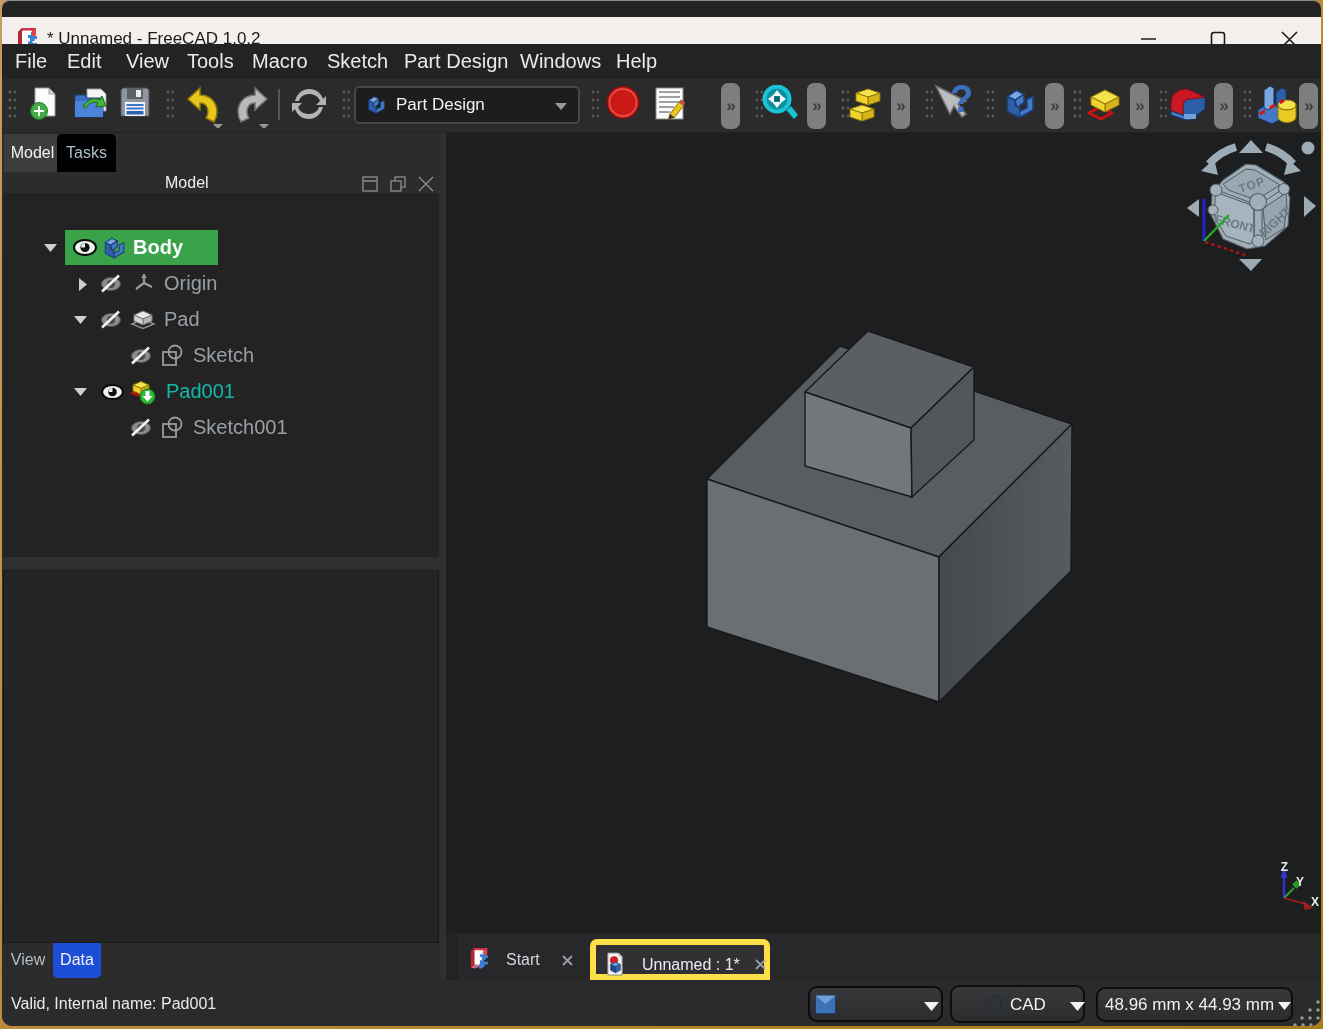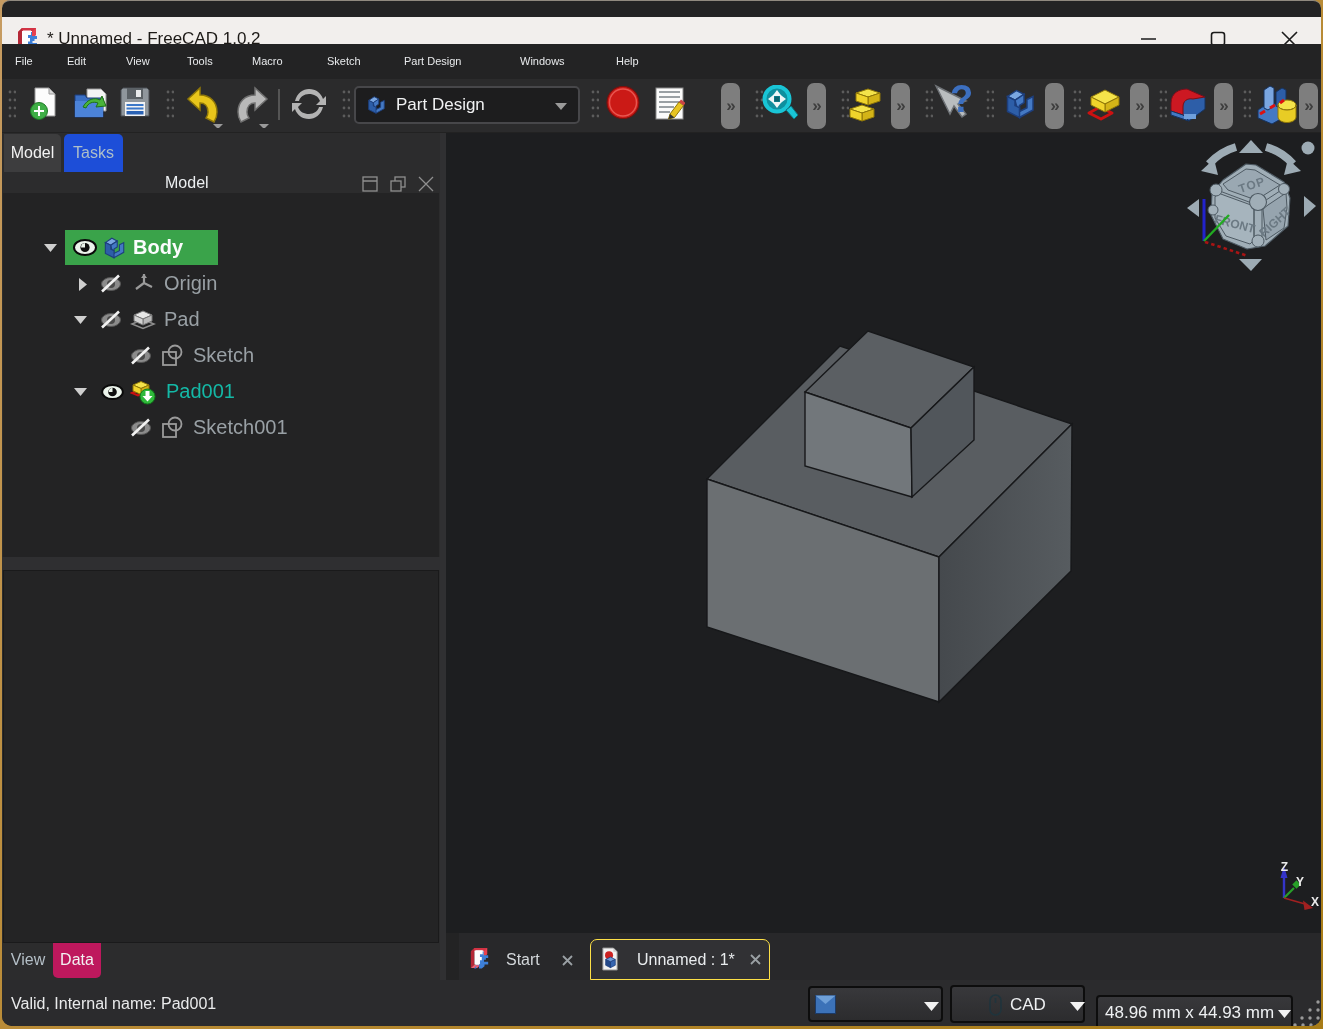--- a/index.html
+++ b/index.html
@@ -2,42 +2,42 @@
 <html><head><meta charset="utf-8"><style>
 *{margin:0;padding:0;box-sizing:border-box}
 html,body{width:1323px;height:1029px;overflow:hidden}
 body{font-family:"Liberation Sans",sans-serif;background:linear-gradient(140deg,#c79c62 0%,#bb8d3a 45%,#a87c16 100%)}
 .abs{position:absolute}
 #win{position:absolute;left:2px;top:0;right:2px;bottom:3px;border-radius:8px 8px 10px 10px;overflow:hidden;background:#232324;border-top:1px solid #90897f}
 #titlebar{position:absolute;left:0;top:16px;width:100%;height:43px;background:#f2efed}
 #titlebar .txt{position:absolute;left:45px;top:0;line-height:43px;font-size:17px;color:#1d1a17}
 .wbtn{position:absolute;top:0;height:43px;width:46px}
 #menubar{position:absolute;left:0;top:43px;width:100%;height:35px;background:#232324}
-.mi{position:absolute;top:0;line-height:35px;font-size:11px;color:#e8eaec}
+.mi{position:absolute;top:0;line-height:35px;font-size:20px;color:#e8eaec}
 #toolbar{position:absolute;left:0;top:78px;width:100%;height:54px;background:#2b2b2c;border-bottom:1px solid #222}
 .dots{position:absolute;top:10px;width:8px;height:30px}
 .chev{position:absolute;top:4px;width:19px;height:46px;background:#7e7e7e;border-radius:7px;color:#3e3e3e;font-size:17px;font-weight:bold;text-align:center;line-height:45px;letter-spacing:-1px}
 .tico{position:absolute;top:8px}
 .vsep{position:absolute;top:10px;width:2px;height:31px;background:#555}
 #dock{position:absolute;left:0;top:132px;width:438px;height:847px;background:#2c2c2d}
 #dtabs{position:absolute;left:0;top:0;width:100%;height:39px;background:#2c2c2d}
 .dtab{position:absolute;top:1px;height:38px;font-size:16px;text-align:center}
 #dhead{position:absolute;left:0;top:39px;width:100%;height:25px;background:#2c2c2d;color:#eceff1;font-size:16px;text-align:center;line-height:22px}
 #tree{position:absolute;left:1px;top:60px;width:436px;height:364px;background:#232324}
 .trow{position:absolute;left:0;width:100%;height:35px}
 .tlabel{position:absolute;top:0;line-height:35px;font-size:20px}
 #hsplit{position:absolute;left:0;top:424px;width:100%;height:13px;background:#2f2f31}
 #prop{position:absolute;left:1px;top:437px;width:436px;height:373px;background:#242425;border:1px solid #1a1a1b}
 .vdtab{position:absolute;top:810px;height:35px;font-size:16px;text-align:center;line-height:33px}
 #vsplit{position:absolute;left:438px;top:132px;width:6px;height:847px;background:#303032}
 #viewport{position:absolute;left:444px;top:132px;width:877px;height:800px;background:#1d1e20}
 #mditabs{position:absolute;left:457px;top:932px;right:0;height:47px;background:#28282a}
 #statusbar{position:absolute;left:0;top:979px;width:100%;height:47px;background:#2b2b2d}
 #statusbar .msg{position:absolute;left:9px;top:0;line-height:47px;font-size:16px;color:#e9eaeb}
-.sdd{position:absolute;background:linear-gradient(#38383b,#2c2c2e);border:2px solid #0d0d0d;border-radius:4px}
+.sdd{position:absolute;background:linear-gradient(#38383b,#2c2c2e);border:2px solid #0d0d0d;border-radius:9px}
 </style></head><body>
 <div id="win">
   <div id="titlebar">
     <svg class="abs" style="left:14px;top:10px" width="23" height="24" viewBox="0 0 23 24">
       <path d="M2 5 L6 1 L20 1 L20 8 L16 12 L16 5 Z" fill="#e8414f"></path>
       <path d="M2 5 L6 1 L6 19 L2 23 Z" fill="#b42836"></path>
       <path d="M2 23 L6 19 L13 19 L9 23 Z" fill="#f06070"></path>
       <path d="M6 1 L20 1 L16 5 L6 5 Z" fill="#d23344"></path>
       <rect x="6" y="4" width="10" height="15" fill="#fff"></rect>
       <path d="M16 5 L16 9 L21 9 L21 12 L18.5 12 L18.5 14 L16.5 14 L16.5 16 L21 16 L21 19 L17 19 L17 21 L14 23.5 L11 23.5 L11 20 L8 20 L8 23.5 L5.5 23.5 L9 19 L12 19 L12 14 L9 14 L9 11 L12 11 L12 5 Z" fill="#3d7fd8"></path>
@@ -318,21 +318,21 @@
           <line x1="4" y1="30" x2="9" y2="27"></line>
           <line x1="14" y1="24" x2="19" y2="21"></line>
           <line x1="24" y1="19" x2="28" y2="16"></line>
         </g>
     </svg>
     <div class="chev" style="left:1297px">»</div>
   </div>
   <div id="dock">
     <div id="dtabs">
       <div class="dtab" style="left:2px;width:57px;background:#3d3d3e;border-radius:0 5px 0 0;color:#f2f2f2;line-height:38px">Model</div>
-      <div class="dtab" style="left:62px;width:59px;background:#1d4ed8;border-radius:5px 5px 0 0;color:#aebfc9;line-height:38px">Tasks</div>
+      <div class="dtab" style="left:55px;width:59px;background:#000000;border-radius:5px 5px 0 0;color:#aebfc9;line-height:38px">Tasks</div>
     </div>
     <div id="dhead">
         <span style="position:absolute;left:163px;top:0;line-height:22px">Model</span>
       <svg class="abs" style="left:360px;top:4px" width="76" height="16" viewBox="0 0 76 16">
         <g fill="none" stroke="#8f8f8f" stroke-width="1.3">
           <rect x="1" y="1" width="14" height="14"></rect>
             <line x1="1" y1="5" x2="15" y2="5"></line>
           <rect x="33" y="1" width="10" height="10"></rect>
             <rect x="29" y="5" width="10" height="10" fill="#2c2c2d"></rect>
           <path d="M57 1 L71 15 M71 1 L57 15"></path>
@@ -432,21 +432,21 @@
         <svg class="abs" style="left:158px;top:6px" width="23" height="23" viewBox="0 0 23 23">
           <rect x="2" y="8" width="13" height="13" fill="none" stroke="#9b9b9b" stroke-width="1.8"></rect>
           <circle cx="14" cy="8" r="6.5" fill="none" stroke="#9b9b9b" stroke-width="1.8"></circle>
         </svg>
         <span class="tlabel" style="left:190px;color:#99a0a5">Sketch001</span>
       </div>
     </div>
     <div id="hsplit"></div>
     <div id="prop"></div>
     <div class="vdtab" style="left:2px;width:48px;background:#2c2c2d;color:#b4bfc7">View</div>
-    <div class="vdtab" style="left:51px;width:48px;background:#be185d;border-radius:0 0 5px 5px;color:#f2f2f2">Data</div>
+    <div class="vdtab" style="left:51px;width:48px;background:#1d4ed8;border-radius:0 0 5px 5px;color:#f2f2f2">Data</div>
   </div>
   <div id="vsplit"></div>
   <div id="viewport">
     <svg width="877" height="800" viewBox="0 0 877 800">
       <defs>
         <linearGradient id="rgrad" x1="0" y1="0" x2="1" y2="0">
           <stop offset="0" stop-color="#45494d"></stop>
             <stop offset="1" stop-color="#575c60"></stop>
         </linearGradient>
       </defs>
@@ -513,21 +513,21 @@
         <path d="M6 1 L20 1 L16 5 L6 5 Z" fill="#d23344"></path>
         <rect x="6" y="4" width="10" height="15" fill="#fff"></rect>
         <path d="M16 5 L16 9 L21 9 L21 12 L18.5 12 L18.5 14 L16.5 14 L16.5 16 L21 16 L21 19 L17 19 L17 21 L14 23.5 L11 23.5 L11 20 L8 20 L8 23.5 L5.5 23.5 L9 19 L12 19 L12 14 L9 14 L9 11 L12 11 L12 5 Z" fill="#3d7fd8"></path>
         <path d="M7 3.5 L15 3.5 L15 8 L11 8 L11 11 L14 11 L14 14.5 L11 14.5 L11 19.5 L7 19.5 Z" fill="#fdfdfd"></path>
       </svg>
       <span class="abs" style="left:47px;top:0;line-height:40px;font-size:16px;color:#d3d7da">Start</span>
       <svg class="abs" style="left:102px;top:14px" width="13" height="13">
           <path d="M2 2 L11 11 M11 2 L2 11" stroke="#9aa0a4" stroke-width="1.8"></path>
         </svg>
     </div>
-    <div class="abs" style="left:131px;top:6px;width:180px;height:41px;background:#313134;border:1px solid #fde047;border-radius:7px 7px 0 0">
+    <div class="abs" style="left:131px;top:6px;width:180px;height:41px;background:#313134;border:6px solid #fde047;border-radius:7px 7px 0 0">
       <svg class="abs" style="left:10px;top:7px" width="18" height="24" viewBox="0 0 17 25">
         <path d="M1 1 L12 1 L16 5 L16 24 L1 24 Z" fill="#f2f2f2" stroke="#888"></path>
         <path d="M12 1 L12 5 L16 5 Z" fill="#ccc"></path>
         <circle cx="7.5" cy="8.5" r="4.2" fill="#cc2222"></circle>
         <path d="M4 13 L9 10.5 L14 13 L9 15.5 Z" fill="#6f9cd8" stroke="#1d3f7e" stroke-width="0.8"></path>
         <path d="M9 15.5 L14 13 L14 19 L9 21.5 Z" fill="#3565b0" stroke="#1d3f7e" stroke-width="0.8"></path>
         <path d="M4 13 L9 15.5 L9 21.5 L4 19 Z" fill="#24498a" stroke="#1d3f7e" stroke-width="0.8"></path>
       </svg>
       <span class="abs" style="left:46px;top:0;line-height:39px;font-size:16px;color:#e9ecee">Unnamed : 1*</span>
       <svg class="abs" style="left:158px;top:13px" width="13" height="13">
@@ -549,21 +549,21 @@
     <div class="sdd" style="left:948px;top:5px;width:135px;height:38px">
       <svg class="abs" style="left:37px;top:7px" width="13" height="22">
           <rect x="1" y="1" width="11" height="20" rx="5.5" fill="none" stroke="#20343c" stroke-width="1.6"></rect>
           <line x1="6.5" y1="4" x2="6.5" y2="9" stroke="#20343c" stroke-width="1.6"></line>
         </svg>
       <span class="abs" style="left:58px;top:0;line-height:36px;font-size:17px;color:#eef0f2">CAD</span>
       <svg class="abs" style="left:117px;top:14px" width="17" height="11">
           <path d="M1 1 L16 1 L8.5 10 Z" fill="#f2f2f2"></path>
         </svg>
     </div>
-    <div class="sdd" style="left:1094px;top:15px;width:197px;height:35px">
+    <div class="sdd" style="left:1094px;top:7px;width:197px;height:35px">
       <span class="abs" style="left:7px;top:0;line-height:32px;font-size:17px;color:#eef0f2">48.96 mm x 44.93 mm</span>
       <svg class="abs" style="left:179px;top:12px" width="15" height="10">
           <path d="M1 1 L14 1 L7.5 9 Z" fill="#f2f2f2"></path>
         </svg>
     </div>
     <svg class="abs" style="left:1290px;top:996px;top:17px" width="30" height="30">
       <g fill="#9a9a9a">
           <circle cx="26" cy="5" r="1.7"></circle>
           <circle cx="18" cy="13" r="1.7"></circle>
           <circle cx="26" cy="13" r="1.7"></circle>

